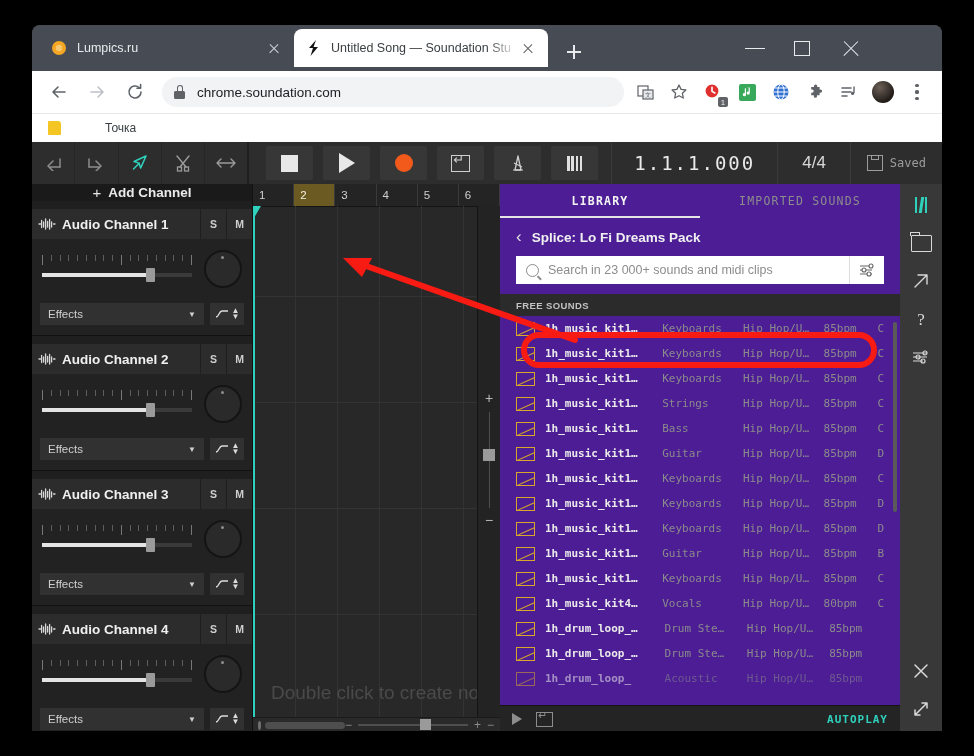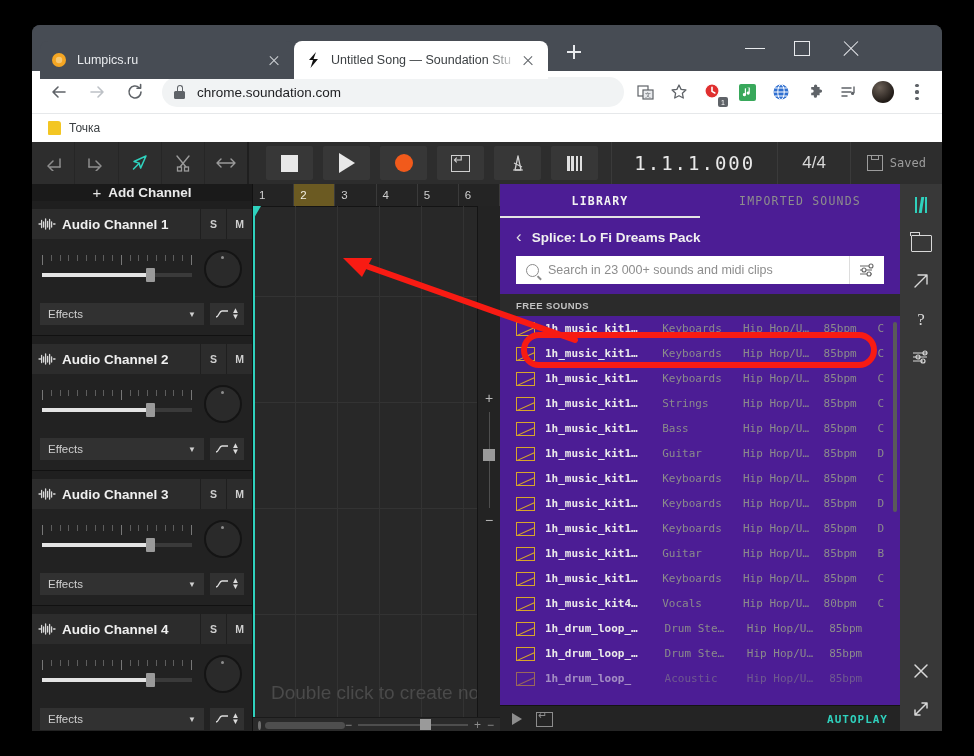--- a/index.html
+++ b/index.html
@@ -2,21 +2,21 @@
 <html><head>
 <meta charset="utf-8">
 <style>
   html,body{margin:0;padding:0;background:#000;}
   body{width:974px;height:756px;overflow:hidden;font-family:"Liberation Sans",sans-serif;}
   #root{position:relative;width:974px;height:756px;background:#000;}
 
   
   .browser{position:absolute;left:32px;top:25px;width:910px;height:706px;background:#3c4043;border-radius:8px 8px 0 0;overflow:hidden;}
   .tabstrip{position:relative;height:46px;background:#474c54;}
-  .tab{position:absolute;top:16px;height:38px;border-radius:8px 8px 0 0;display:flex;align-items:center;box-sizing:border-box;}
+  .tab{position:absolute;top:4px;height:38px;border-radius:8px 8px 0 0;display:flex;align-items:center;box-sizing:border-box;}
   .tab.inactive{left:8px;width:254px;background:#474c54;padding:0 10px;}
   .tab.active{left:262px;width:254px;background:#fff;padding:0 10px;}
   .tab-fav{width:18px;height:18px;flex:0 0 18px;margin-right:9px;display:flex;align-items:center;justify-content:center;}
   .tab-title{flex:1;font-size:12.5px;color:#e8eaed;white-space:nowrap;overflow:hidden;}
   .tab.active .tab-title{color:#3c4043;-webkit-mask-image:linear-gradient(90deg,#000 84%,transparent);mask-image:linear-gradient(90deg,#000 84%,transparent);}
   .tab-x{width:20px;height:20px;flex:0 0 20px;position:relative;border-radius:50%;}
   .tab-x::before,.tab-x::after{content:"";position:absolute;left:4px;top:9.5px;width:12px;height:1.4px;background:#cfd2d6;}
   .tab.active .tab-x::before,.tab.active .tab-x::after{background:#5f6368;}
   .tab-x::before{transform:rotate(45deg);}.tab-x::after{transform:rotate(-45deg);}
   .newtab{position:absolute;left:528px;top:13px;width:28px;height:28px;border-radius:50%;}
@@ -39,21 +39,21 @@
   .lock{width:11px;height:14px;margin-right:12px;position:relative;flex:0 0 11px;}
   .lock::before{content:"";position:absolute;left:0;bottom:0;width:11px;height:8px;background:#5f6368;border-radius:1.5px;}
   .lock::after{content:"";position:absolute;left:2.5px;top:0;width:6px;height:7px;border:1.6px solid #5f6368;border-bottom:none;border-radius:3px 3px 0 0;box-sizing:border-box;}
   .url{font-size:13.5px;color:#202124;}
   .omni-icons{display:flex;align-items:center;}
   .oi{width:28px;height:28px;margin:0 3px;display:flex;align-items:center;justify-content:center;position:relative;}
   .avatar{width:22px;height:22px;border-radius:50%;background:radial-gradient(circle at 35% 30%,#6b6057,#221c18 70%);}
   .kebab{width:22px;height:22px;display:flex;flex-direction:column;align-items:center;justify-content:center;gap:3px;}
   .kebab span{width:3.2px;height:3.2px;border-radius:50%;background:#5f6368;}
   .bookmarks{height:28px;background:#fff;border-top:1px solid #e6e8ea;display:flex;align-items:center;padding:0 10px;}
-  .bm{display:flex;align-items:flex-end;padding:2px 6px;}
+  .bm{display:flex;align-items:flex-end;padding:2px 6px;gap:36px;}
   .bm-ico{width:13px;height:14px;background:#f3c623;border-radius:1px 3px 1px 1px;margin-right:8px;}
   .bm-label{font-size:12px;color:#3c4043;}
 
   
   .app{position:relative;height:590px;background:#282828;overflow:hidden;}
 
   .toolbar{height:42px;background:#2d2d2d;display:flex;align-items:stretch;border-bottom:1px solid #1c1c1c;}
   .tb{width:47px;display:flex;align-items:center;justify-content:center;border-right:1px solid #262626;color:#9a9a9a;}
   .tb.sep{border-right:2px solid #1f1f1f;}
   .tb-btn{width:47px;display:flex;align-items:center;justify-content:center;margin:4px 3px;background:#373737;border-radius:2px;}

